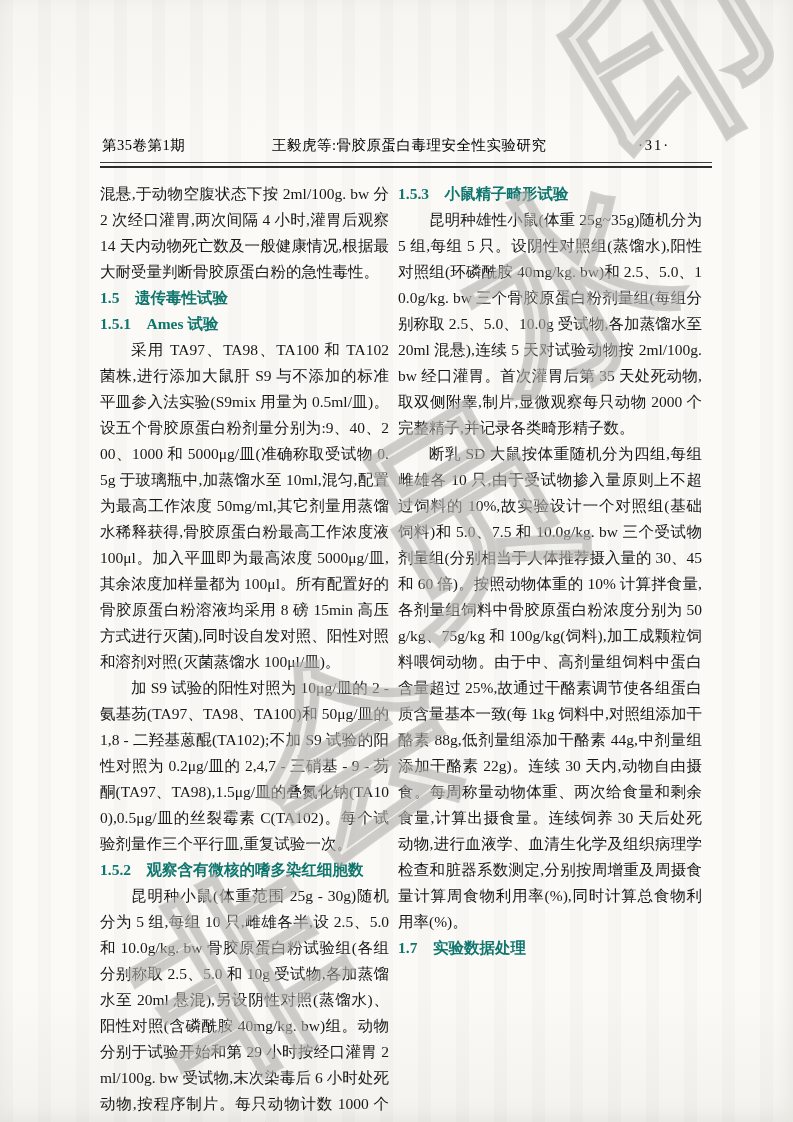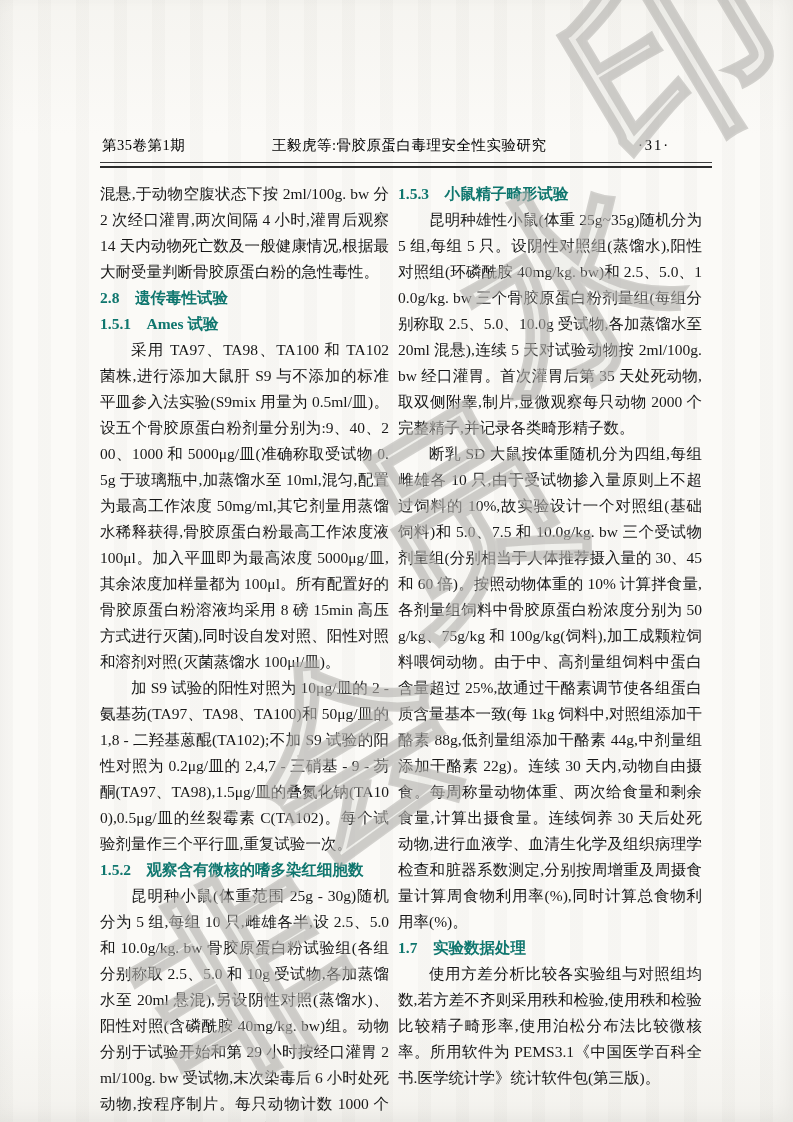--- a/index.html
+++ b/index.html
@@ -67,34 +67,33 @@
     <span class="running">王毅虎等:骨胶原蛋白毒理安全性实验研究</span>
     <span class="folio">·31·</span>
   </div>
   <div class="rule-thin"></div>
   <div class="rule-thick"></div>
 
   <div class="columns">
 
     <div class="col-left">
       <p>混悬,于动物空腹状态下按 2ml/100g. bw 分 2 次经口灌胃,两次间隔 4 小时,灌胃后观察 14 天内动物死亡数及一般健康情况,根据最大耐受量判断骨胶原蛋白粉的急性毒性。</p>
-      <p class="heading">2.8　遗传毒性试验</p>
+      <p class="heading">1.5　遗传毒性试验</p>
       <p class="heading">1.5.1　Ames 试验</p>
       <p class="para-indent">采用 TA97、TA98、TA100 和 TA102 菌株,进行添加大鼠肝 S9 与不添加的标准平皿参入法实验(S9mix 用量为 0.5ml/皿)。设五个骨胶原蛋白粉剂量分别为:9、40、200、1000 和 5000μg/皿(准确称取受试物 0.5g 于玻璃瓶中,加蒸馏水至 10ml,混匀,配置为最高工作浓度 50mg/ml,其它剂量用蒸馏水稀释获得,骨胶原蛋白粉最高工作浓度液 100μl。加入平皿即为最高浓度 5000μg/皿,其余浓度加样量都为 100μl。所有配置好的骨胶原蛋白粉溶液均采用 8 磅 15min 高压方式进行灭菌),同时设自发对照、阳性对照和溶剂对照(灭菌蒸馏水 100μl/皿)。</p>
       <p class="para-indent">加 S9 试验的阳性对照为 10μg/皿的 2 - 氨基芴(TA97、TA98、TA100)和 50μg/皿的 1,8 - 二羟基蒽醌(TA102);不加 S9 试验的阳性对照为 0.2μg/皿的 2,4,7 - 三硝基 - 9 - 芴酮(TA97、TA98),1.5μg/皿的叠氮化钠(TA100),0.5μg/皿的丝裂霉素 C(TA102)。每个试验剂量作三个平行皿,重复试验一次。</p>
       <p class="heading">1.5.2　观察含有微核的嗜多染红细胞数</p>
       <p class="para-indent">昆明种小鼠(体重范围 25g - 30g)随机分为 5 组,每组 10 只,雌雄各半,设 2.5、5.0 和 10.0g/kg. bw 骨胶原蛋白粉试验组(各组分别称取 2.5、5.0 和 10g 受试物,各加蒸馏水至 20ml 悬混),另设阴性对照(蒸馏水)、阳性对照(含磷酰胺 40mg/kg. bw)组。动物分别于试验开始和第 29 小时按经口灌胃 2ml/100g. bw 受试物,末次染毒后 6 小时处死动物,按程序制片。每只动物计数 1000 个嗜多染红细胞(PCE),观察含有微核的嗜多染红细胞数,计算微核率(‰),同时观察 200 个红细胞中 PCE</p>
     </div>
 
     <div class="col-right">
       <p class="heading">1.5.3　小鼠精子畸形试验</p>
       <p class="para-indent">昆明种雄性小鼠(体重 25g~35g)随机分为 5 组,每组 5 只。设阴性对照组(蒸馏水),阳性对照组(环磷酰胺 40mg/kg. bw)和 2.5、5.0、10.0g/kg. bw 三个骨胶原蛋白粉剂量组(每组分别称取 2.5、5.0、10.0g 受试物,各加蒸馏水至 20ml 混悬),连续 5 天对试验动物按 2ml/100g. bw 经口灌胃。首次灌胃后第 35 天处死动物,取双侧附睾,制片,显微观察每只动物 2000 个完整精子,并记录各类畸形精子数。</p>
       <p class="para-indent">断乳 SD 大鼠按体重随机分为四组,每组雌雄各 10 只,由于受试物掺入量原则上不超过饲料的 10%,故实验设计一个对照组(基础饲料)和 5.0、7.5 和 10.0g/kg. bw 三个受试物剂量组(分别相当于人体推荐摄入量的 30、45 和 60 倍)。按照动物体重的 10% 计算拌食量,各剂量组饲料中骨胶原蛋白粉浓度分别为 50g/kg、75g/kg 和 100g/kg(饲料),加工成颗粒饲料喂饲动物。由于中、高剂量组饲料中蛋白含量超过 25%,故通过干酪素调节使各组蛋白质含量基本一致(每 1kg 饲料中,对照组添加干酪素 88g,低剂量组添加干酪素 44g,中剂量组添加干酪素 22g)。连续 30 天内,动物自由摄食。每周称量动物体重、两次给食量和剩余食量,计算出摄食量。连续饲养 30 天后处死动物,进行血液学、血清生化学及组织病理学检查和脏器系数测定,分别按周增重及周摄食量计算周食物利用率(%),同时计算总食物利用率(%)。</p>
       <p class="heading">1.7　实验数据处理</p>
-      <p class="para-indent">使用方差分析比较各实验组与对照组均数,若方差不齐则采用秩和检验,使用秩和检验比较精子畸形率,使用泊松分布法比较微核率。所用软件为 PEMS3.1《中国医学百科全书.医学统计学》统计软件包(第三版)。</p>
     </div>
 
   </div>
 </div>
 
 <div class="footer">
   <span>123</span>
 </div>
 
 <div class="watermark">

